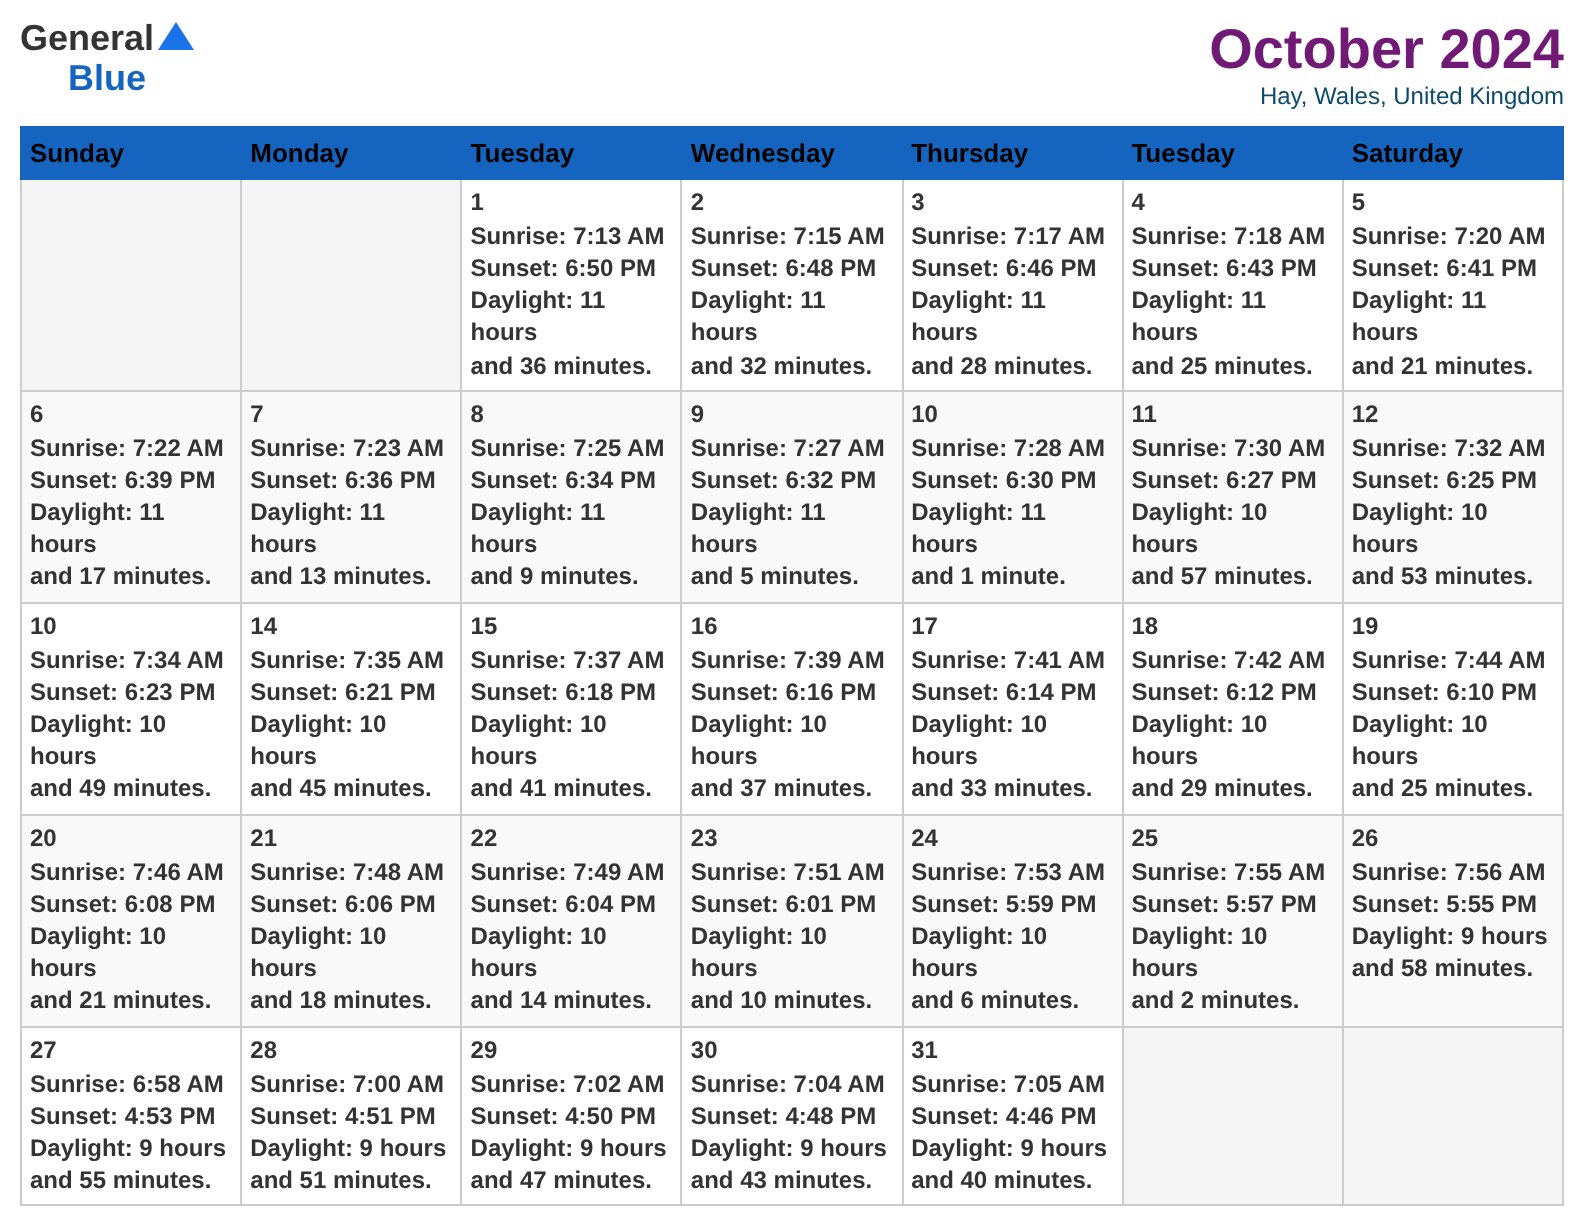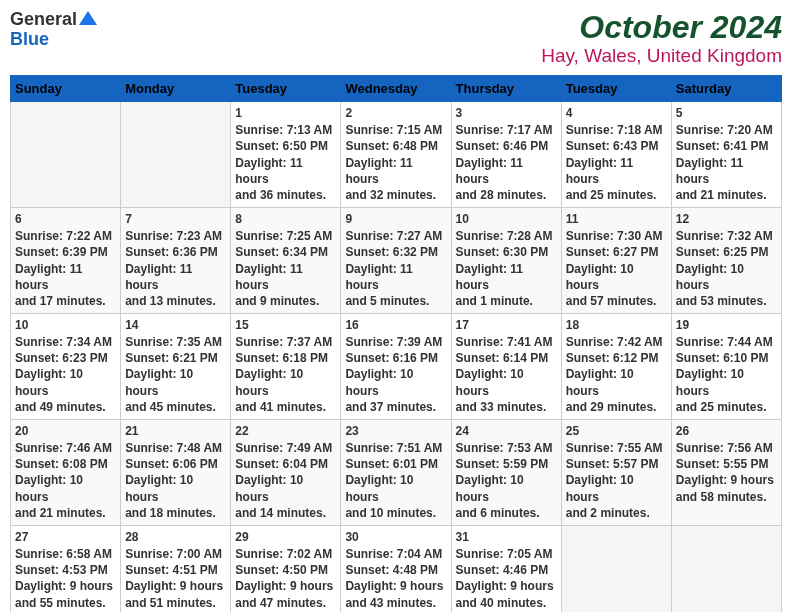--- a/index.html
+++ b/index.html
@@ -12,21 +12,21 @@
     }
     .header {
       display: flex;
       align-items: flex-start;
       justify-content: space-between;
       margin-bottom: 8px;
     }
     .logo {
       display: flex;
       flex-direction: column;
-      align-items: flex-start;
+      align-items: center;
     }
     .logo-general {
       font-size: 18px;
       font-weight: bold;
       color: #333;
       line-height: 1.1;
     }
     .logo-blue {
       font-size: 18px;
       font-weight: bold;
@@ -34,29 +34,28 @@
       line-height: 1.1;
     }
     .logo-row {
       display: flex;
       align-items: center;
     }
     .title-block {
       text-align: right;
     }
     .month-title {
-      font-size: 32px;
-      font-weight: bold;
-      color: #14532d;
+      font-size: 28px;
+      font-weight: bold;
+      color: #701a75;
       line-height: 1.1;
-      font-style: italic;
     }
     .location-title {
-      font-size: 19px;
-      color: #be185d;
+      font-size: 12px;
+      color: #0c4a6e;
     }
     table {
       width: 100%;
       border-collapse: collapse;
       table-layout: fixed;
     }
     thead tr th {
       background-color: #1565c0;
       color: #000000;
       font-size: 13px;

